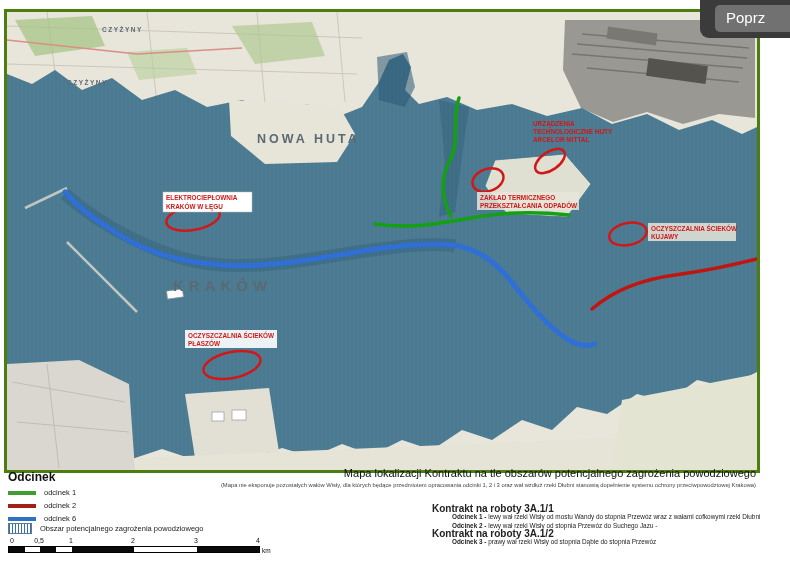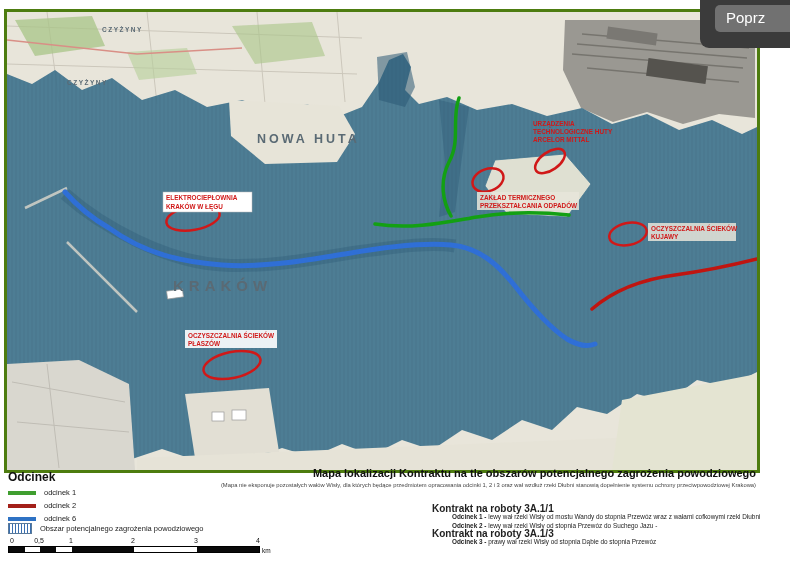--- a/index.html
+++ b/index.html
@@ -6,21 +6,21 @@
   .stage{position:relative;width:790px;height:561px;background:#ffffff;overflow:hidden;
          font-family:"Liberation Sans",sans-serif;}
   
   .map-frame{position:absolute;left:4px;top:9px;width:750px;height:458px;
              border:3px solid #4d7c0f;background:#e8e5da;}
   .map-frame svg{display:block;}
   .map-frame text{font-family:"Liberation Sans",sans-serif;}
   .ann{font-weight:bold;fill:#d01818;font-size:6.4px;}
   .city{fill:#5a6a74;font-weight:bold;}
   
-  .overlay-panel{position:absolute;left:700px;top:0;width:90px;height:48px;
+  .overlay-panel{position:absolute;left:700px;top:0;width:90px;height:38px;
                  background:#3b3b3b;border-radius:0 0 0 9px;}
   .prev-btn{position:absolute;left:15px;top:5px;width:90px;height:27px;background:#717171;
             border:none;border-radius:5px;color:#fff;font-size:15px;text-align:left;
             padding:0 0 2px 11px;font-family:"Liberation Sans",sans-serif;cursor:pointer;}
   
   .legend-title{position:absolute;left:8px;top:470px;font-size:12px;font-weight:bold;color:#111;}
   .legend-item{position:absolute;left:8px;height:10px;}
   .legend-item .swatch{position:absolute;left:0;top:3px;width:28px;height:4px;}
   .legend-item .lab{position:absolute;left:36px;top:0;font-size:7.5px;color:#222;white-space:nowrap;}
   .sw-green{background:#3f9e2f;}
@@ -30,21 +30,21 @@
   .legend-area .hatch{position:absolute;left:0;top:0;width:22px;height:9px;border:1px solid #5a7a9a;
         background:repeating-linear-gradient(90deg,#3a6fb0 0 1px,#ffffff 1px 3px);}
   .legend-area .lab{position:absolute;left:32px;top:1px;font-size:7.5px;color:#222;white-space:nowrap;}
   
   .scalebar{position:absolute;left:8px;top:537px;width:270px;height:18px;font-size:7px;color:#111;}
   .scalebar .tick{position:absolute;top:0;transform:translateX(-50%);}
   .scalebar .bar{position:absolute;left:0;top:9px;width:250px;height:5px;border:1px solid #000;background:#fff;}
   .scalebar .seg{position:absolute;top:0;bottom:0;background:#0a0a0a;}
   .scalebar .unit{position:absolute;left:254px;top:10px;font-size:6.5px;}
   
-  .map-title{position:absolute;top:467px;right:34px;font-size:11px;font-weight:bold;color:#111;white-space:nowrap;text-align:right;}
+  .map-title{position:absolute;top:467px;right:34px;font-size:11px;font-weight:normal;color:#111;white-space:nowrap;text-align:right;}
   .map-subtitle{position:absolute;top:482px;right:34px;font-size:5.8px;color:#444;white-space:nowrap;}
   .contract{position:absolute;left:432px;top:505px;font-size:6.4px;color:#222;line-height:8.3px;white-space:nowrap;}
   .contract .h{font-weight:bold;font-size:10px;}
   .contract .ind{padding-left:20px;}
   .contract .odl{font-weight:bold;}
 </style>
 </head>
 <body>
 
 <div class="stage">
@@ -204,20 +204,20 @@
   <div class="contract">
     <div class="h">Kontrakt na roboty 3A.1/1</div>
     <div class="ind">
       <span class="odl">Odcinek 1 -</span>
       <span>lewy wał rzeki Wisły od mostu Wandy do stopnia Przewóz wraz z wałami cofkowymi rzeki Dłubni</span>
     </div>
     <div class="ind">
       <span class="odl">Odcinek 2 -</span>
       <span>lewy wał rzeki Wisły od stopnia Przewóz do Suchego Jazu -</span>
     </div>
-    <div class="h">Kontrakt na roboty 3A.1/3</div>
+    <div class="h">Kontrakt na roboty 3A.1/2</div>
     <div class="ind">
       <span class="odl">Odcinek 3 -</span>
       <span>prawy wał rzeki Wisły od stopnia Dąbie do stopnia Przewóz</span>
     </div>
   </div>
 
 </div>
 
 </body></html>

